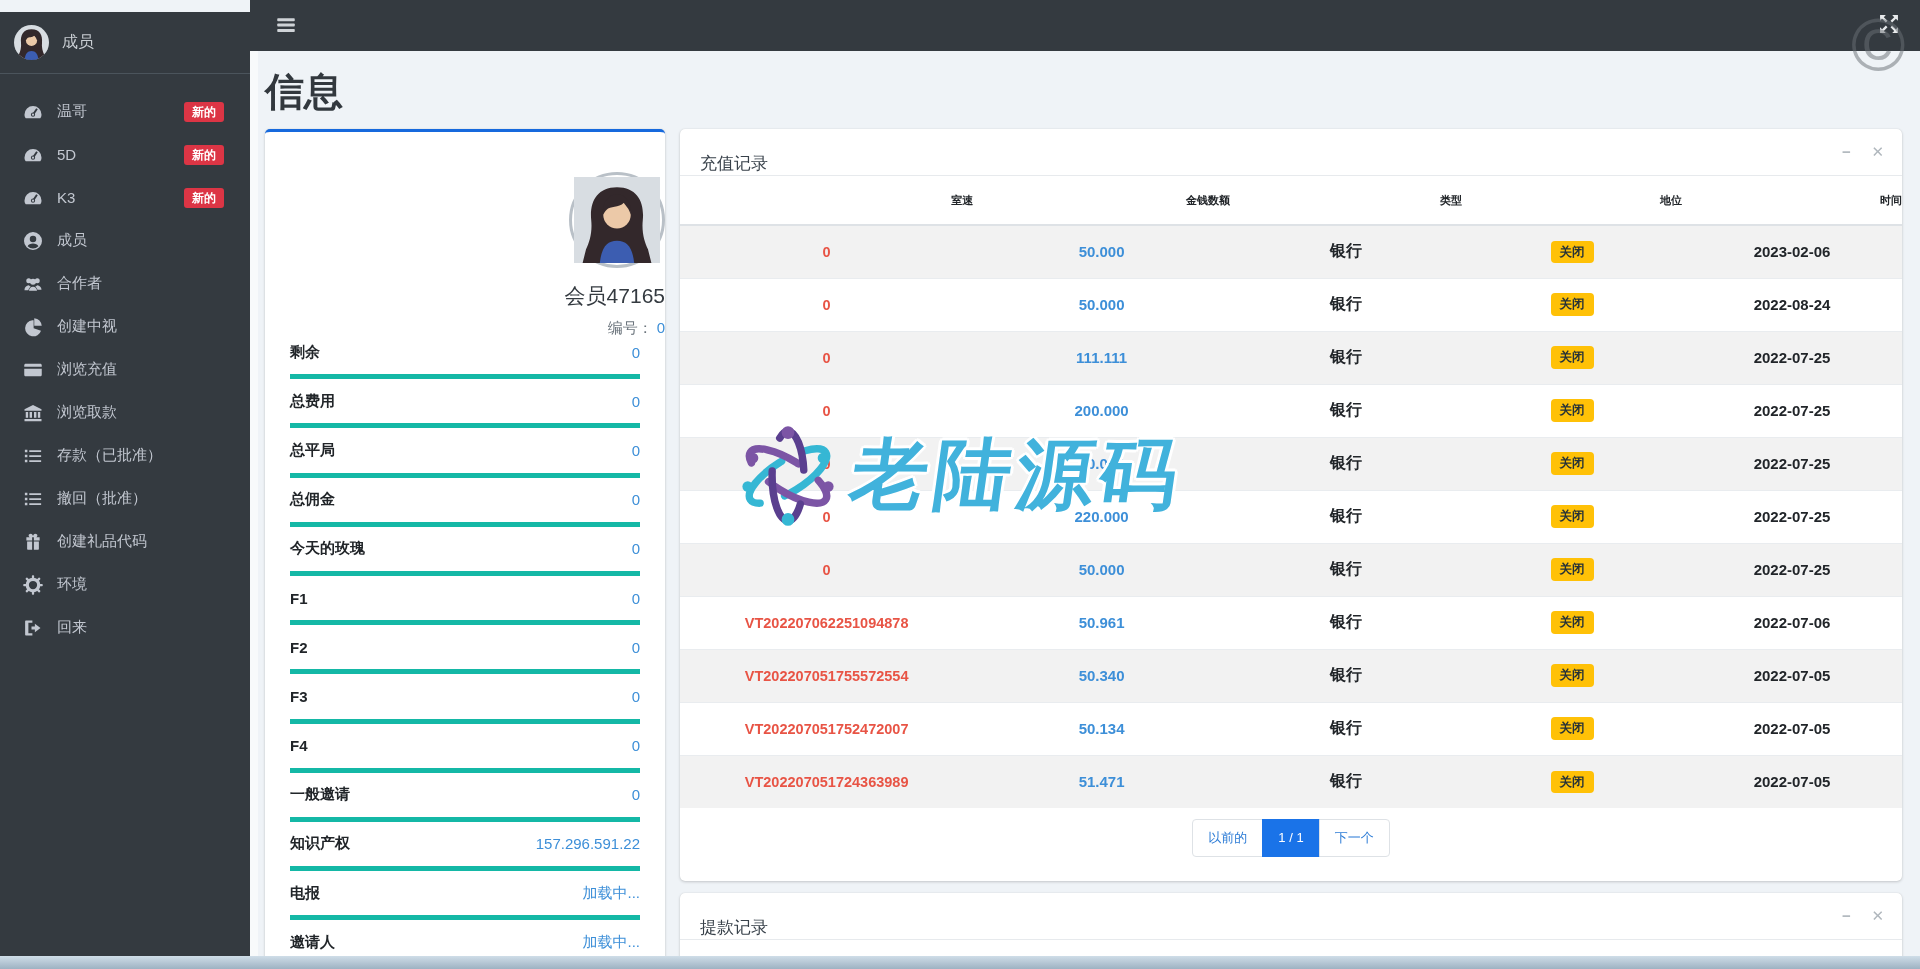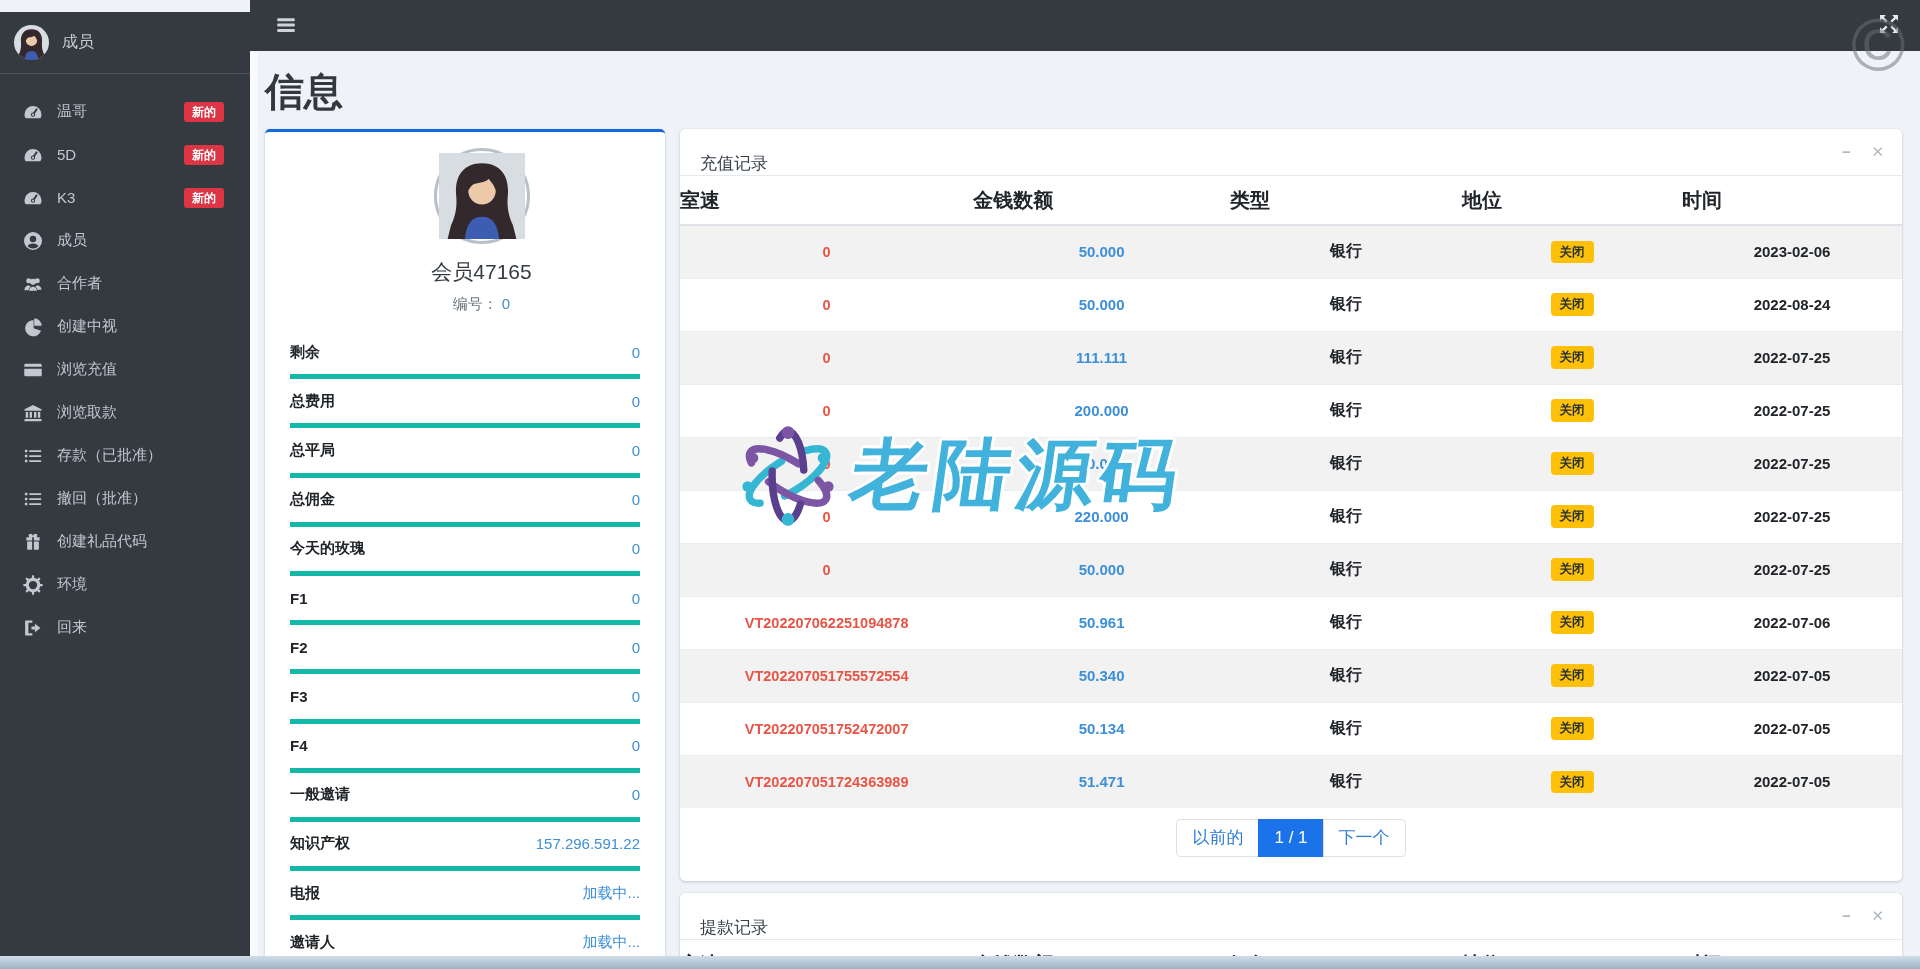--- a/index.html
+++ b/index.html
@@ -31,53 +31,53 @@
 
   
   .content { position:absolute; left:250px; top:51px; right:0; bottom:0; background:#eff3f7; overflow:hidden; }
   .edge-strip { position:absolute; left:250px; top:51px; bottom:13px; width:8px; background:#f8fafb; z-index:12; }
   .page-title { position:absolute; left:15px; top:14px; font-size:39px; font-weight:600; color:#32383e; }
 
   .card { position:absolute; background:#fff; border-radius:5px; box-shadow:0 1px 3px rgba(0,0,0,.18), 0 0 1px rgba(0,0,0,.12); }
 
   
   .profile-card { left:15px; top:78px; width:400px; height:920px; border-top:3px solid #1669dd; }
-  .profile-head { text-align:center; padding-top:16px; height:198px;margin-left:33px; }
+  .profile-head { text-align:right; padding-top:40px; height:198px;margin-left:33px; }
   .avatar-lg { width:96px; height:96px; border-radius:50%; border:3px solid #b9c0c7; padding:2px; display:inline-block; background:#fff; }
   .avatar-lg .inner { width:86px; height:86px; border-radius:50%; overflow:hidden; }
   .avatar-lg svg { width:100%; height:100%; display:block; }
   .member-name { font-size:21px; font-weight:500; color:#343a40; margin-top:10px; }
   .member-id { font-size:15px; color:#6c757d; margin-top:9px; }
   .member-id .id-val { color:#3d8fd8; text-decoration:none; margin-left:4px; }
   #profile-fields { list-style:none; padding:0 25px; }
   .pf-row { display:flex; justify-content:space-between; align-items:center; height:49.2px; border-bottom:5px solid #14b8a6; font-size:15px; }
   .pf-label { font-weight:bold; color:#212529; }
   .pf-value { color:#3d8fd8; }
 
   
   .recharge-card { left:430px; top:78px; width:1222px; height:752px; }
   .withdraw-card { left:430px; top:842px; width:1222px; height:160px; }
   .card-header { height:47px; line-height:46px; padding:12px 20px; border-bottom:1px solid #e7eaed; font-size:17px; color:#38414a; position:relative; }
   .card-tools { position:absolute; right:18px; top:0; }
   .card-tools span { color:#b0b7bd; font-size:15px; font-weight:bold; margin-left:16px; cursor:pointer; }
 
   table { width:100%; border-collapse:collapse; table-layout:fixed; }
-  th { height:49px; font-size:20px; font-weight:bold; color:#212529; text-align:left; border-bottom:2px solid #dee2e6; }
+  th { height:49px; font-size:11px; font-weight:bold; color:#212529; text-align:right; border-bottom:2px solid #dee2e6; }
   th:nth-child(1){width:24%;} th:nth-child(2){width:21%;} th:nth-child(3){width:19%;}
   th:nth-child(4){width:18%;} th:nth-child(5){width:18%;}
   td { height:53px; text-align:center; font-size:15px; color:#212529; border-top:1px solid #e9ecef; }
   tbody tr:nth-child(odd) { background:#f2f2f2; }
   .c-code { color:#e85445; font-weight:bold; font-size:14.5px; }
   .c-amount { color:#3d8fd8; font-weight:bold; }
   .c-type { font-weight:bold; font-size:16px; }
   .c-date { font-weight:bold; }
   .badge-closed { background:#ffc107; color:#253138; font-size:12.5px; font-weight:bold; padding:5px 9px; border-radius:4px; display:inline-block; line-height:1; }
 
   .pagination { position:absolute; left:0; right:0; bottom:24px; text-align:center; font-size:0; }
-  .page-btn { display:inline-block; min-width:50px; padding:0 15px; height:38px; line-height:36px; border:1px solid #dee2e6; background:#fff; color:#2d7cd6; font-size:17px; margin-left:-1px; text-decoration:none; cursor:pointer; }
+  .page-btn { display:inline-block; min-width:50px; padding:0 15px; height:38px; line-height:36px; border:1px solid #dee2e6; background:#fff; color:#2d7cd6; font-size:13px; margin-left:-1px; text-decoration:none; cursor:pointer; }
   .page-btn.first { border-radius:4px 0 0 4px; margin-left:0; }
   .page-btn.last { border-radius:0 4px 4px 0; }
   .page-btn.active { background:#1a73e8; border-color:#1a73e8; color:#fff; }
 
   
   .watermark { position:absolute; left:485px; top:372px; display:flex; align-items:center; z-index:50; pointer-events:none; }
   .wm-logo { width:106px; height:106px; flex:none; }
   .wm-text { font-size:77px; font-weight:900; color:#41b2dc; letter-spacing:6px; margin-left:10px; transform:skewX(-8deg); white-space:nowrap;
              text-shadow:3px 0 0 #fff,-3px 0 0 #fff,0 3px 0 #fff,0 -3px 0 #fff,2px 2px 0 #fff,-2px -2px 0 #fff,2px -2px 0 #fff,-2px 2px 0 #fff; }
 

